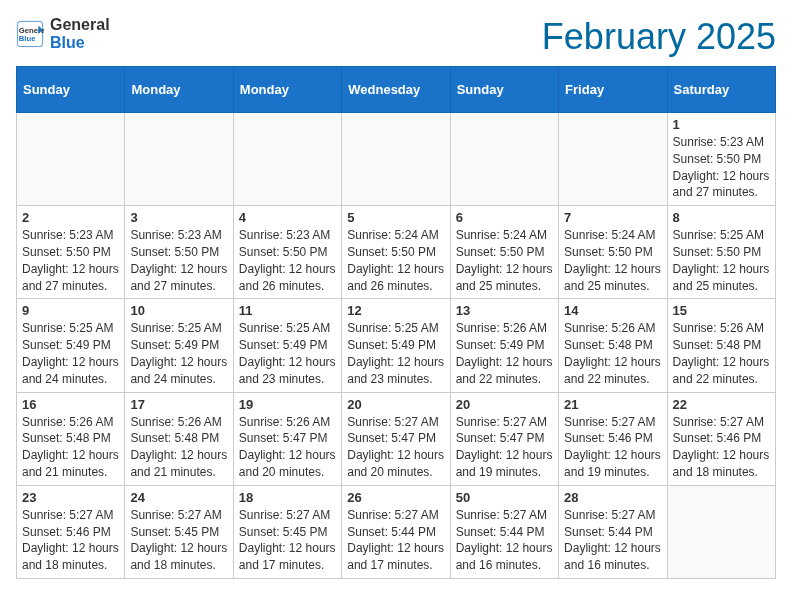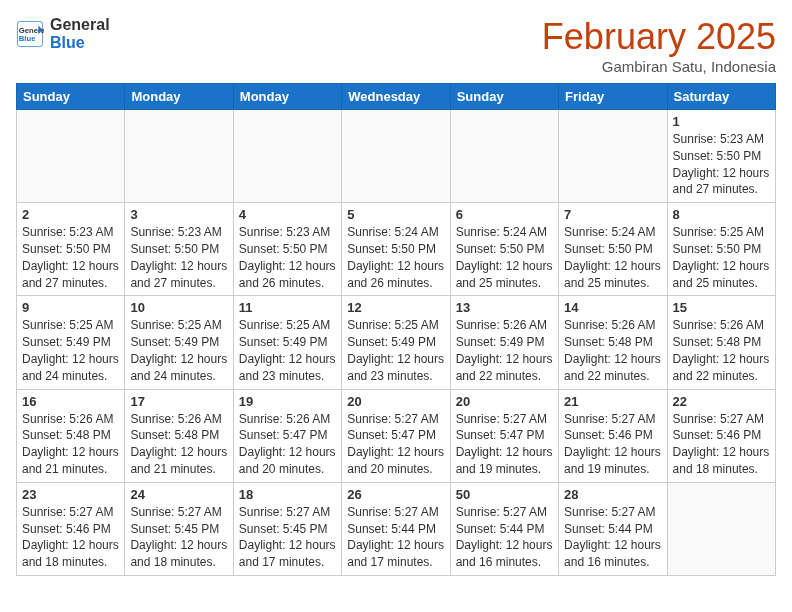--- a/index.html
+++ b/index.html
@@ -23,37 +23,37 @@
     }
     .logo-icon {
       width: 28px;
       height: 28px;
     }
     .title-block {
       text-align: right;
     }
     .month-title {
       font-size: 36px;
-      color: #c2410c;
+      color: #0369a1;
       font-weight: normal;
     }
     .subtitle {
       font-size: 15px;
       color: #555;
     }
     .calendar {
       width: 100%;
       border-collapse: collapse;
       border: 1px solid #ccc;
     }
     .calendar th {
       background-color: #1a73c9;
       color: #fff;
       font-size: 13px;
-      padding: 5px 6px;
+      padding: 15px 6px;
       text-align: left;
       border: 1px solid #1565b0;
     }
     .calendar td {
       width: 108px;
       vertical-align: top;
       padding: 4px 5px;
       border: 1px solid #ccc;
       font-size: 10px;
       color: #333;
@@ -86,21 +86,20 @@
       <text x="4" y="30" font-size="11" font-weight="bold" fill="#1a73c9" font-family="Arial">Blue</text>
       <polygon points="32,8 38,14 32,20" fill="#1a73c9"></polygon>
     </svg>
     <div style="display:flex;flex-direction:column;line-height:1.1;margin-left:2px;">
       <span style="font-size:16px;font-weight:bold;color:#333;">General</span>
       <span style="font-size:16px;font-weight:bold;color:#1a73c9;">Blue</span>
     </div>
   </div>
   <div class="title-block">
     <div class="month-title">February 2025</div>
-    <div class="subtitle">Gambiran Satu, Indonesia</div>
   </div>
 </div>
 
 <table class="calendar">
   <thead>
     <tr id="weekday-header">
     <th>Sunday</th>
         <th>Monday</th>
         <th>Monday</th>
         <th>Wednesday</th>

